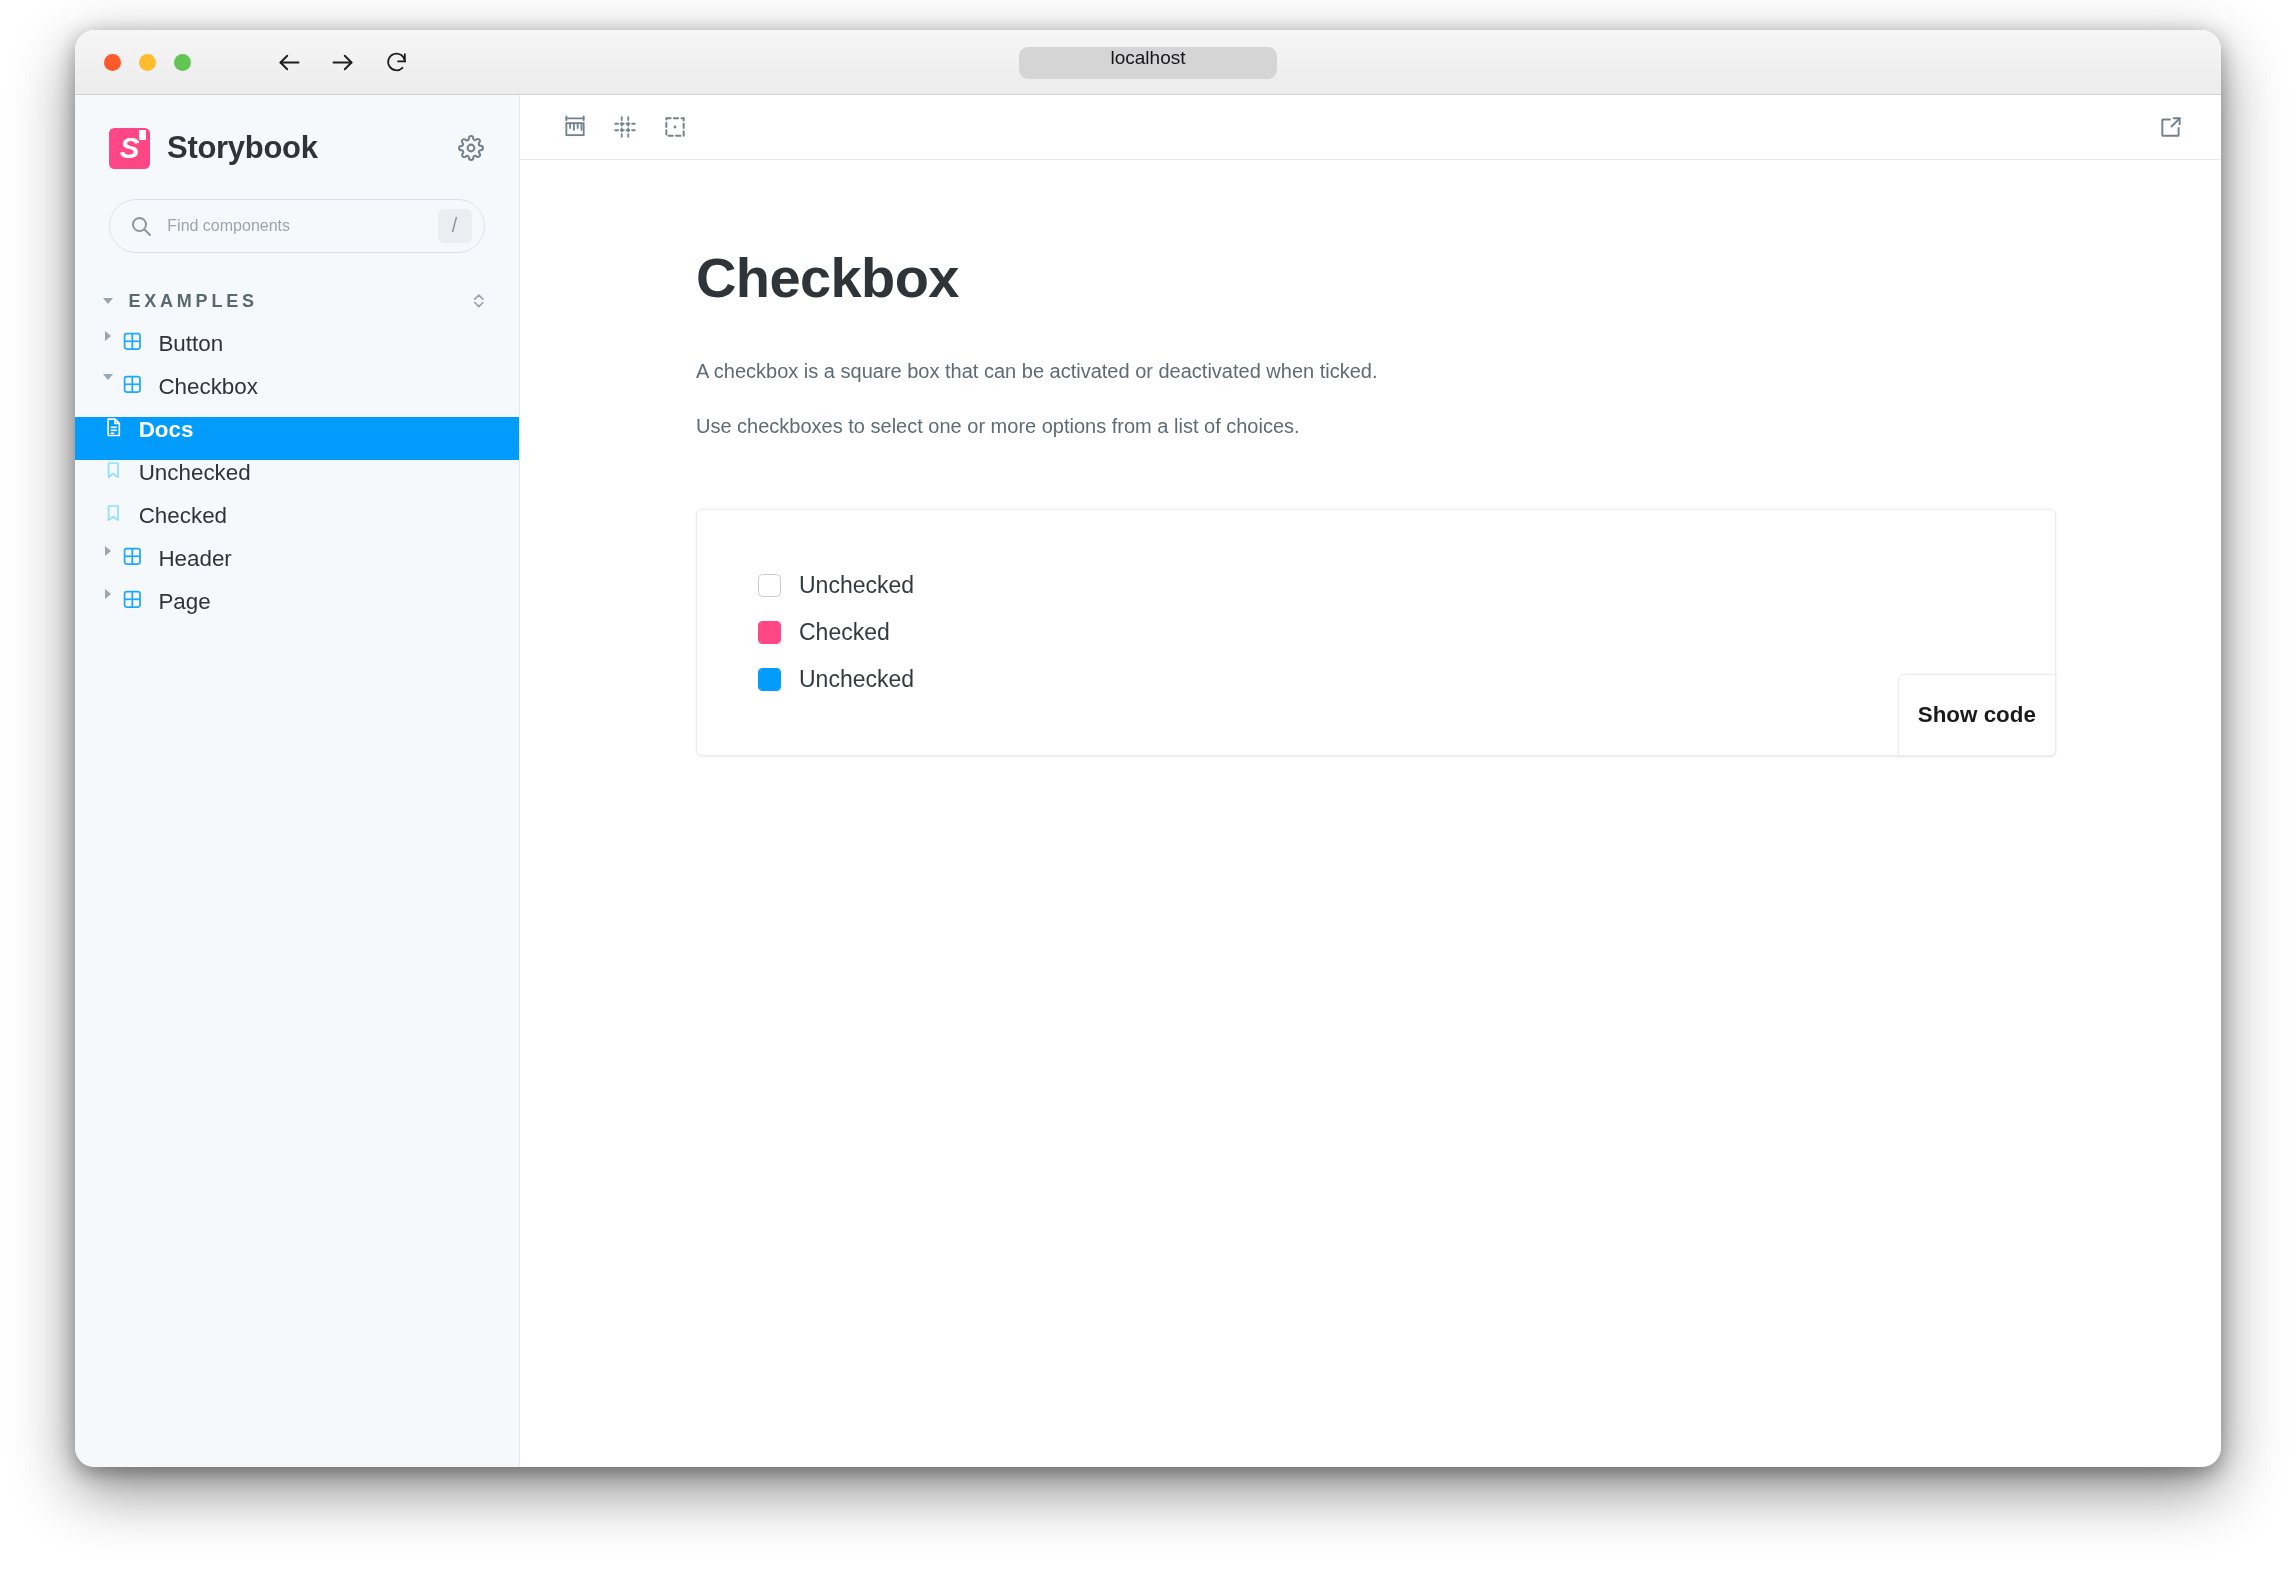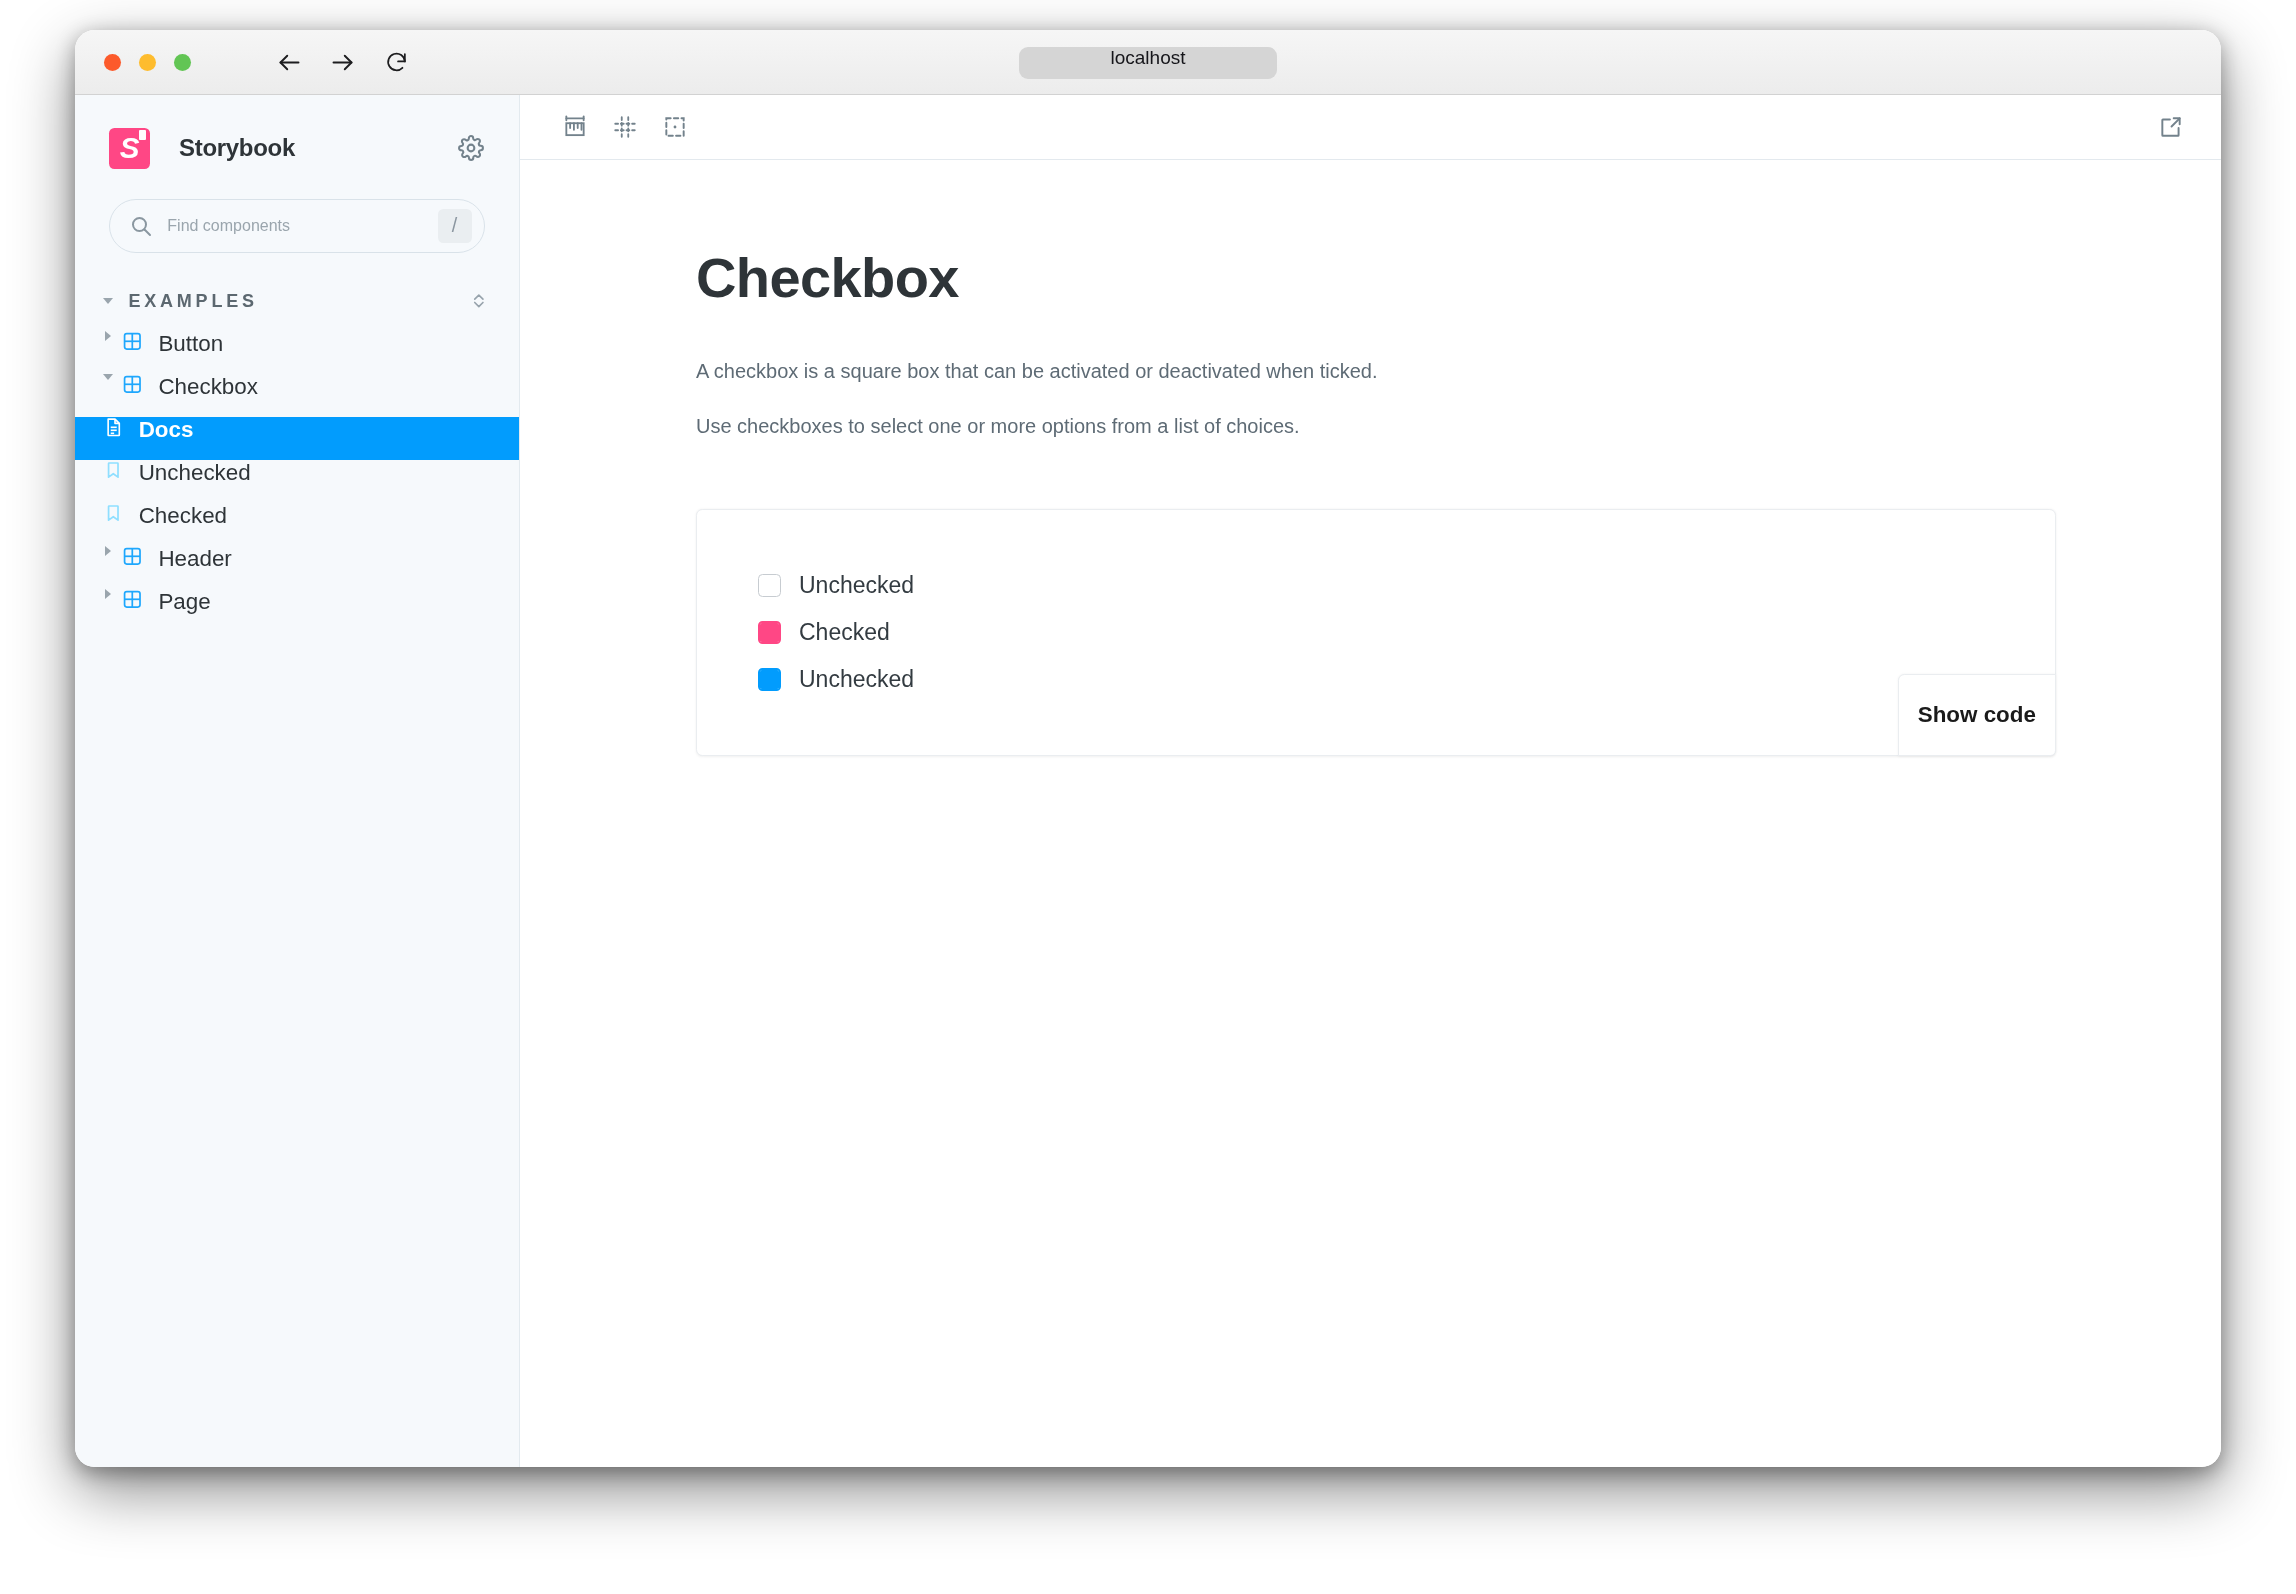--- a/index.html
+++ b/index.html
@@ -119,22 +119,22 @@
     font-style: italic;
   }
   .logo .dog {
     position: absolute;
     right: 4.5px; top: 2.7px;
     width: 6.3px; height: 9.9px;
     background: #ffffff;
     border-radius: 0.9px;
   }
   .brand {
-    margin-left: 29px;
-    font-size: 24px;
+    margin-left: 17px;
+    font-size: 31px;
     font-weight: bold;
     color: #2e3438;
     letter-spacing: -0.3px;
   }
   .gear-wrap {
     margin-left: auto;
     width: 36px; height: 36px;
     display: flex; align-items: center; justify-content: center;
     color: #73828c;
   }

